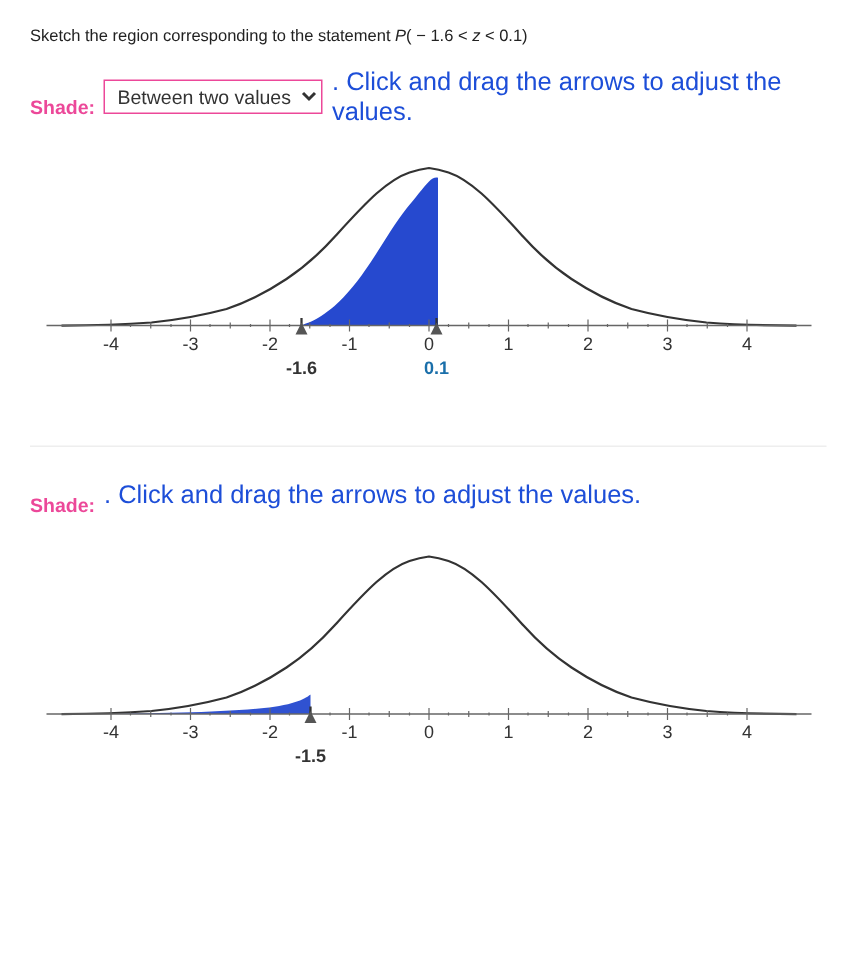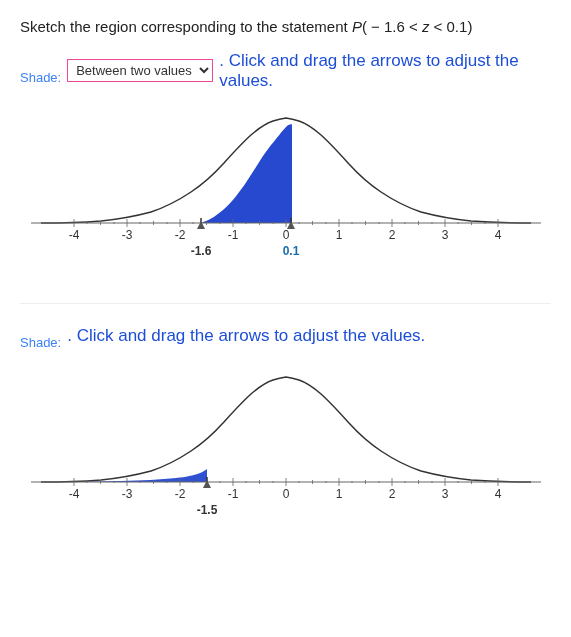--- a/index.html
+++ b/index.html
@@ -8,36 +8,36 @@
       background: #fff;
       width: 571px;
       padding: 16px 20px;
       font-size: 14px;
       color: #333;
     }
     .problem-section {
       margin-bottom: 20px;
     }
     .problem-title {
-      font-size: 15px;
+      font-size: 11px;
       color: #222;
       margin-bottom: 12px;
       line-height: 1.5;
     }
     .shade-row {
       display: flex;
       align-items: center;
       gap: 6px;
       margin-bottom: 12px;
       color: #1a6faa;
       font-size: 13px;
     }
     .shade-label {
-      color: #3b82f6;
-      font-weight: normal;
+      color: #ec4899;
+      font-weight: bold;
       margin-top: 13px;
     }
     .shade-select {
       border: 1px solid #ec4899;
       padding: 2px 4px;
       font-size: 13px;
       background: #fff;
       color: #333;
       cursor: pointer;
     }

